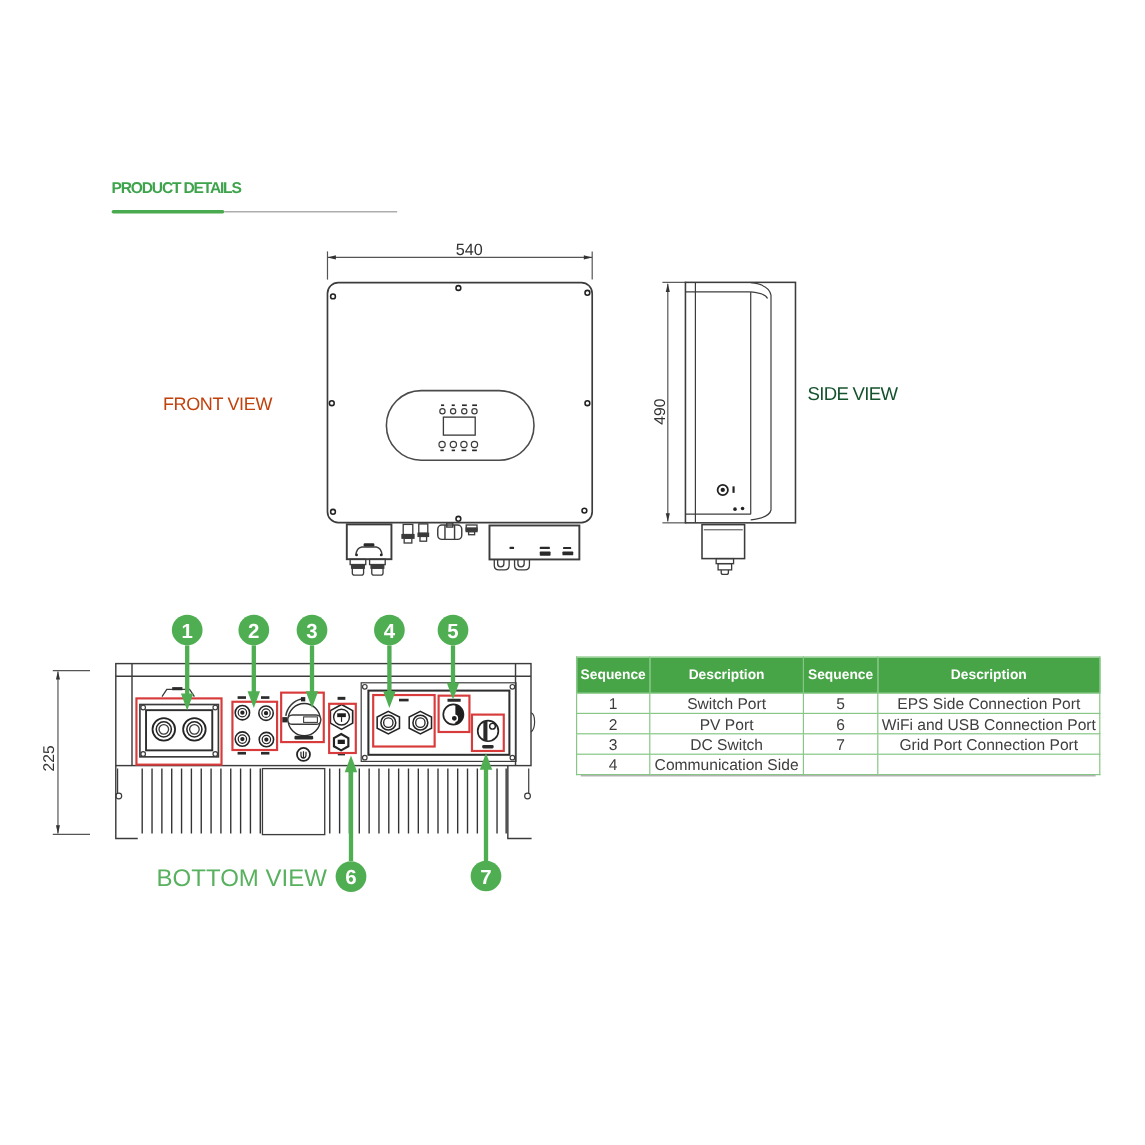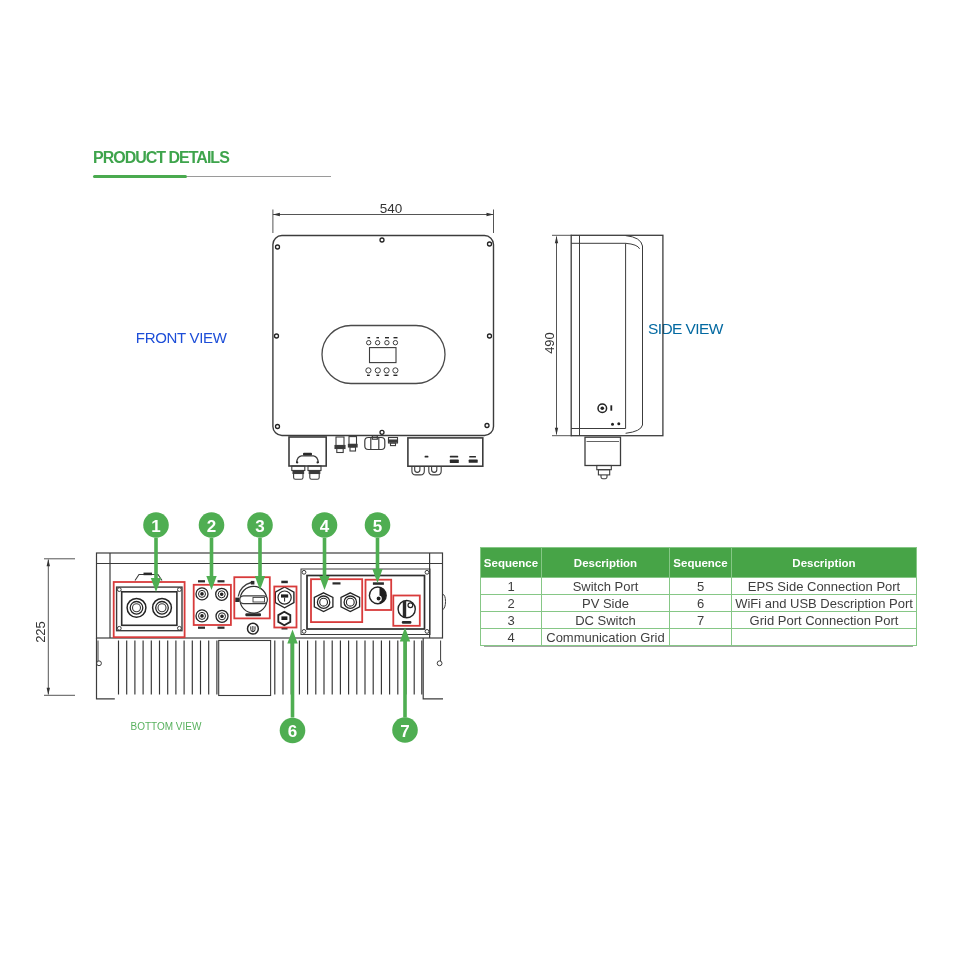--- a/index.html
+++ b/index.html
@@ -5,31 +5,31 @@
   html,body{margin:0;padding:0;background:#ffffff;width:954px;height:954px;overflow:hidden;}
   body{font-family:"Liberation Sans", sans-serif;position:relative;}
   .abs{position:absolute;}
   table.seq{border-collapse:collapse;table-layout:fixed;}
   table.seq th{background:#47a447;color:#fff;font-weight:bold;font-size:11.5px;border:1px solid #86c786;}
   table.seq td{font-size:13px;color:#3e3e3e;text-align:center;border:1px solid #86c786;background:#fff;padding:0;}
 </style>
 </head>
 <body>
 
-<div class="abs" style="left:93px;top:148.8px;font-size:16px;font-weight:bold;color:#3ea44c;letter-spacing:-1px;">PRODUCT DETAILS</div>
+<div class="abs" style="left:93px;top:148.8px;font-size:13px;font-weight:bold;color:#3ea44c;letter-spacing:-1px;">PRODUCT DETAILS</div>
 
 <div class="abs" style="left:93px;top:175px;width:94px;height:3px;background:#4aaa4f;border-radius:2px;"></div>
 
 <div class="abs" style="left:187px;top:176px;width:144px;height:1px;background:#9a9a9a;"></div>
 
-<div class="abs" style="left:135.8px;top:328.5px;font-size:15px;color:#1d4ed8;letter-spacing:-0.3px;">FRONT VIEW</div>
-
-<div class="abs" style="left:648px;top:320px;font-size:15.5px;color:#0369a1;letter-spacing:-0.6px;">SIDE VIEW</div>
-
-<div class="abs" style="left:130.5px;top:720.5px;font-size:10px;color:#58b15e;letter-spacing:0px;">BOTTOM VIEW</div>
+<div class="abs" style="left:135.8px;top:328.5px;font-size:15px;color:#c2410c;letter-spacing:-0.3px;">FRONT VIEW</div>
+
+<div class="abs" style="left:673px;top:320px;font-size:15.5px;color:#14532d;letter-spacing:-0.6px;">SIDE VIEW</div>
+
+<div class="abs" style="left:130.5px;top:720.5px;font-size:20px;color:#58b15e;letter-spacing:0px;">BOTTOM VIEW</div>
 
 <table class="seq abs" style="left:480px;top:547px;width:436px;height:96px;">
   <colgroup>
       <col style="width:61px">
       <col style="width:128px">
       <col style="width:62px">
       <col style="width:185px">
     </colgroup>
   <tbody>
       <tr style="height:30px;">
@@ -39,33 +39,33 @@
         <th>Description</th>
       </tr>
   <tr style="height:17px;">
         <td>1</td>
         <td>Switch Port</td>
         <td>5</td>
         <td>EPS Side Connection Port</td>
       </tr>
   <tr style="height:17px;">
         <td>2</td>
-        <td>PV Side</td>
+        <td>PV Port</td>
         <td>6</td>
-        <td>WiFi and USB Description Port</td>
+        <td>WiFi and USB Connection Port</td>
       </tr>
   <tr style="height:17px;">
         <td>3</td>
         <td>DC Switch</td>
         <td>7</td>
         <td>Grid Port Connection Port</td>
       </tr>
   <tr style="height:17px;">
         <td>4</td>
-        <td>Communication Grid</td>
+        <td>Communication Side</td>
         <td></td>
         <td></td>
       </tr>
 </tbody>
   </table>
 
 <div class="abs" style="left:484px;top:646px;width:429px;height:1px;background:#a3a3a3;"></div>
 
 <svg class="abs" style="left:0;top:0;" width="954" height="954" viewBox="0 0 954 954">
 <g fill="none" stroke="#3c3c3c" stroke-width="1.2">

